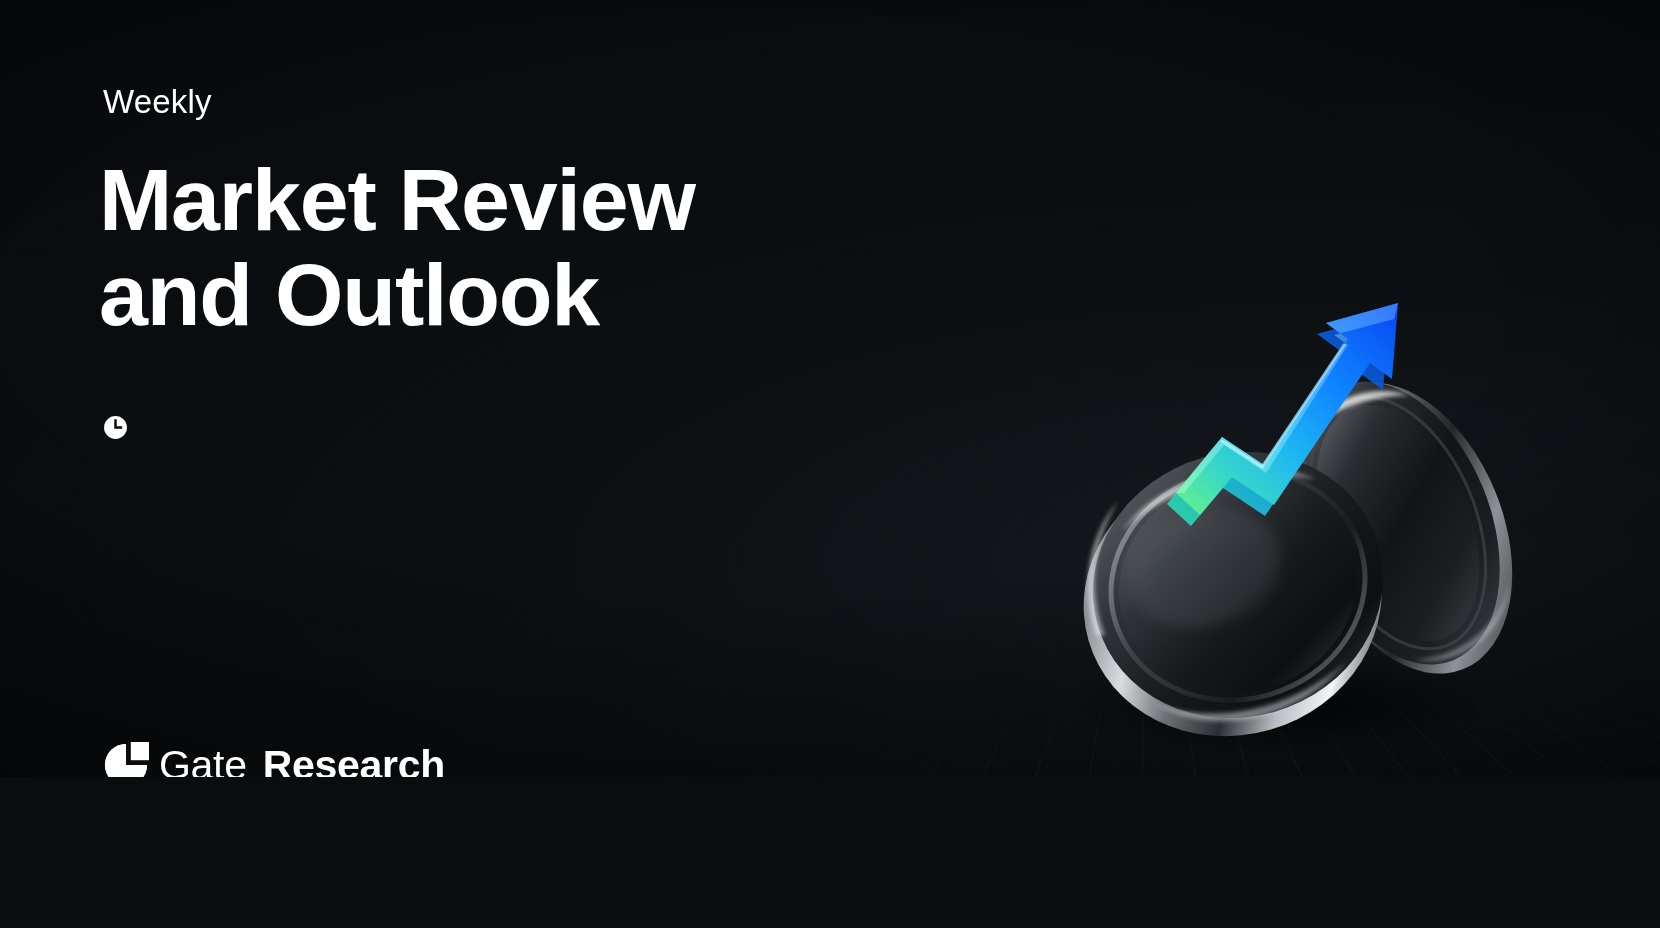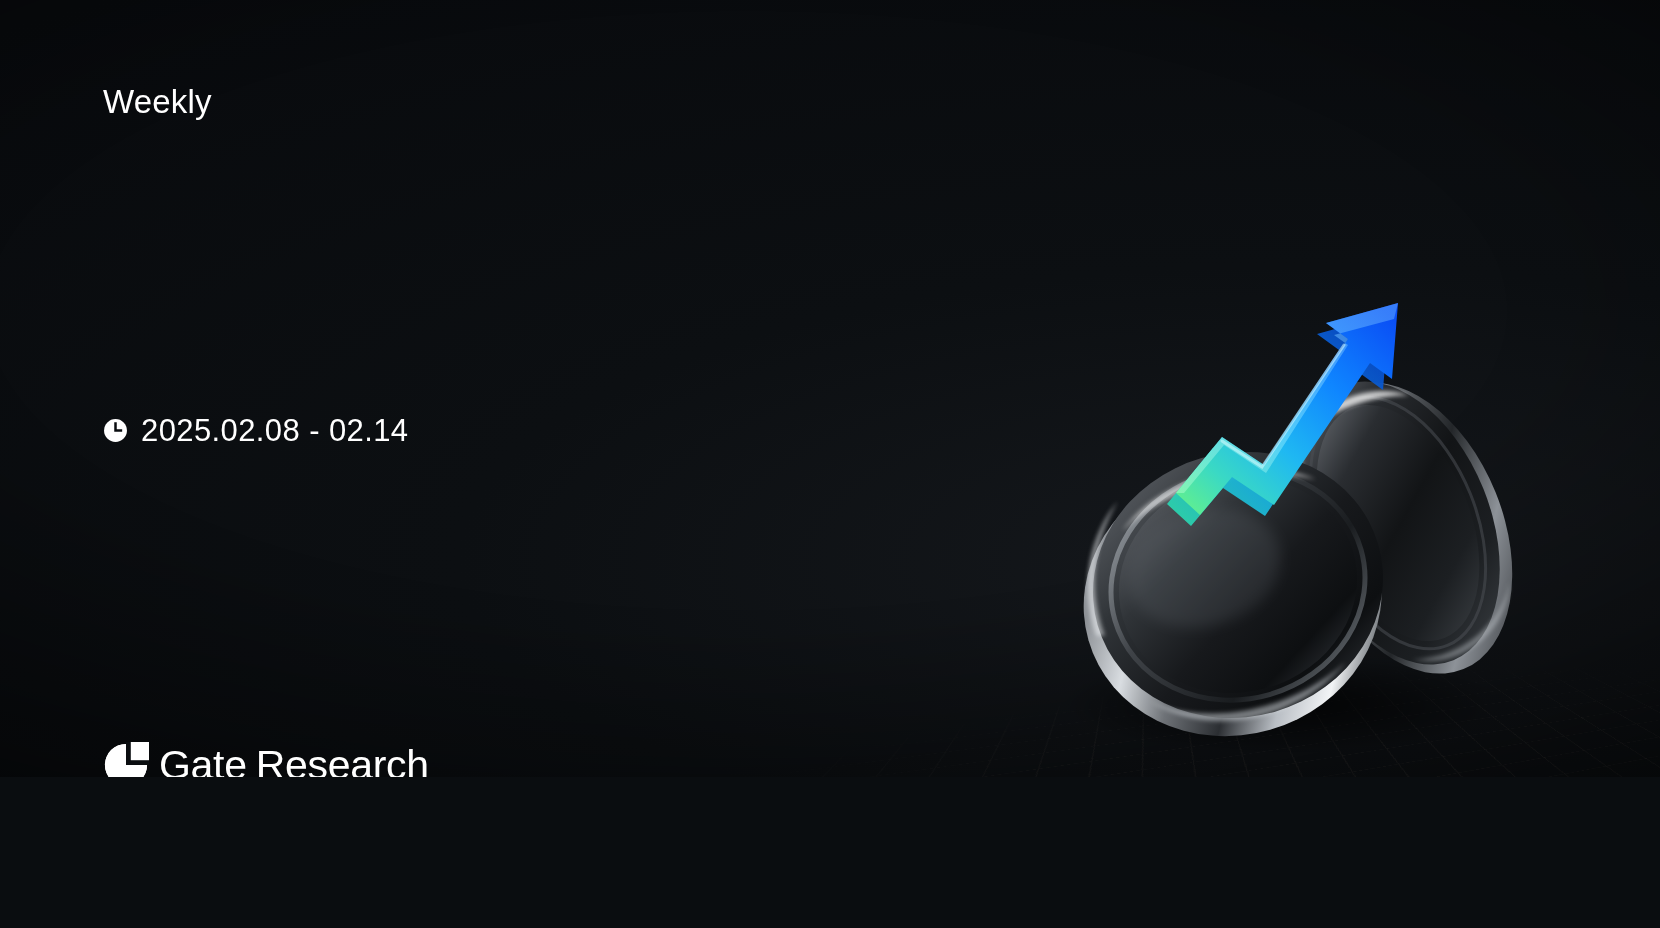--- a/index.html
+++ b/index.html
@@ -128,21 +128,21 @@
   }
 
   .logo-text {
     font-size:41px;
     line-height:1;
     color:#ffffff;
     letter-spacing:-0.3px;
     white-space:nowrap;
   }
   .logo-text .brand  { font-weight:400; }
-  .logo-text .suffix { font-weight:400; margin-left:9px; }
+  .logo-text .suffix { font-weight:700; margin-left:16px; }
 
   
   .art {
     position:absolute;
     right:74px;
     bottom:24px;
     width:560px;
     height:560px;
     z-index:4;
     pointer-events:none;
@@ -280,27 +280,28 @@
 
         <path d="M 196,248 L 236,274 L 318,152" fill="none" stroke="#d6fbff" stroke-opacity="0.55" stroke-width="3" stroke-linecap="round"></path>
       </g>
     </svg>
   </div>
 
   <div class="content">
 
     <div class="eyebrow">Weekly</div>
 
+    <h1 class="headline">Market Review
+and Outlook</h1>
 
     <div class="daterow">
       <svg class="clock-icon" viewBox="0 0 24 24" aria-hidden="true">
         <circle cx="12" cy="12" r="11" fill="#ffffff"></circle>
         <path d="M12 5.3 L12 12 L17.2 12" fill="none" stroke="#0a0d10" stroke-width="2.4" stroke-linecap="square"></path>
       </svg>
-      <span class="daterange">2025.02.08 - 02.14</span>
     </div>
 
     <div class="logo">
       <svg class="logo-mark" viewBox="0 0 48 48" aria-hidden="true">
         <path d="M24 2 A22 22 0 1 0 24 46 A22 22 0 0 0 46 24 L24 24 Z" fill="#ffffff"></path>
         <rect x="26.5" y="2.5" width="19.5" height="19" fill="#ffffff"></rect>
         <rect x="24" y="0" width="24" height="24" fill="#0a0d10"></rect>
         <path d="M24 2 A22 22 0 1 0 24 46 A22 22 0 0 0 46 24 L24 24 Z" fill="#ffffff"></path>
         <rect x="29" y="0" width="19" height="19" fill="#ffffff"></rect>
       </svg>

